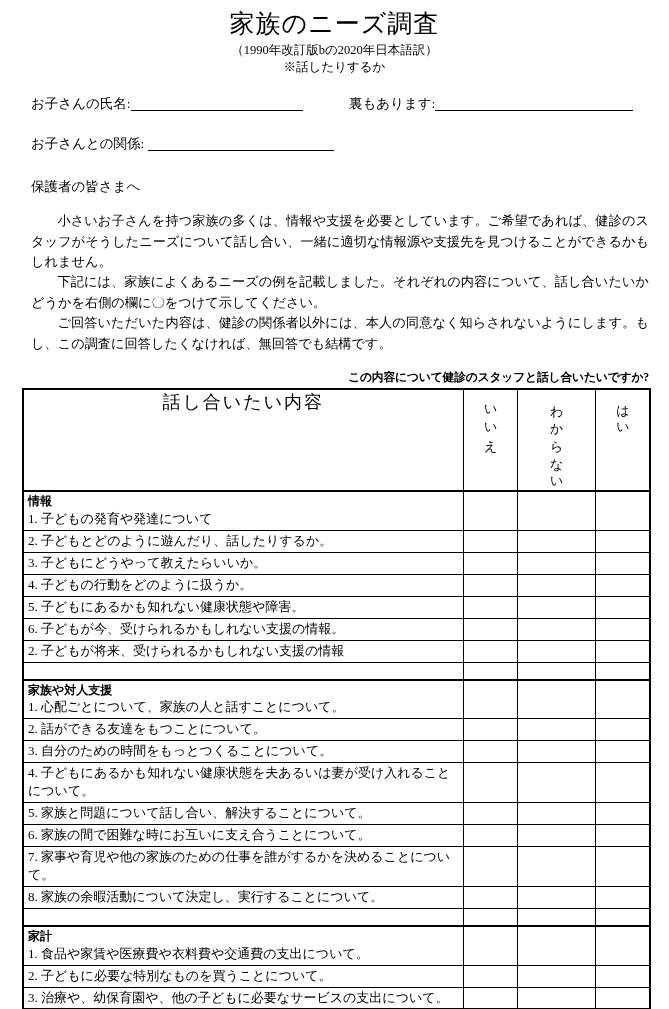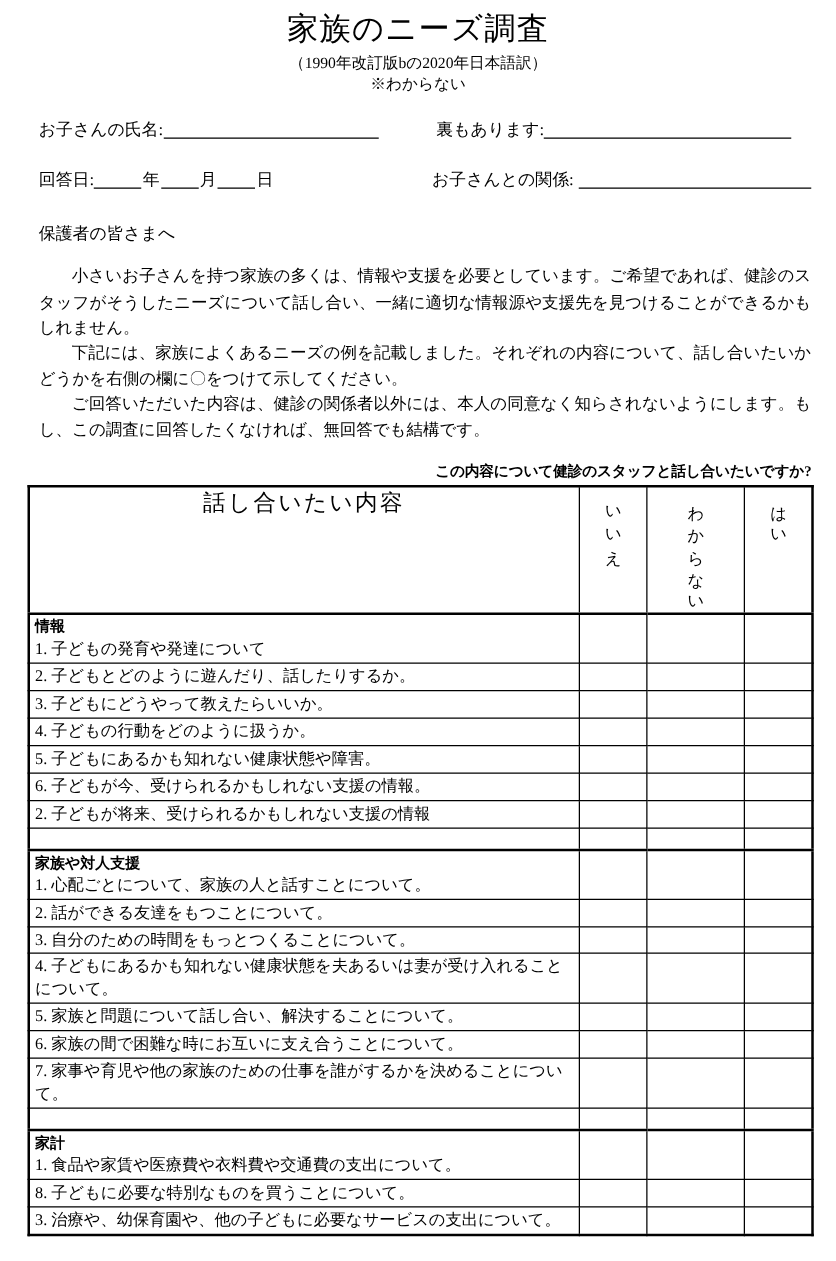--- a/index.html
+++ b/index.html
@@ -187,48 +187,37 @@
   .answer-cell { }
 </style>
 </head>
 <body>
 
 <div class="page">
 
   <div class="title-block">
     <h1 class="doc-title">家族のニーズ調査</h1>
     <p class="doc-subtitle">（1990年改訂版bの2020年日本語訳）</p>
-    <p class="doc-note">※わからない</p>
+    <p class="doc-note">※話したりするか</p>
   </div>
 
   <div class="form-grid">
 
     <div class="form-row">
       <div class="form-cell left">
         <span class="field-label">お子さんの氏名:</span>
         <span class="field-rule rule-child-name"></span>
       </div>
       <div class="form-cell right">
         <span class="field-label">裏もあります:</span>
         <span class="field-rule rule-respondent"></span>
       </div>
     </div>
 
     <div class="form-row">
-      <div class="form-cell left">
-        <div class="date-line">
-          <span class="field-label">回答日:</span>
-          <span class="date-blank blank-year"></span>
-          <span class="date-unit">年</span>
-          <span class="date-blank blank-month"></span>
-          <span class="date-unit">月</span>
-          <span class="date-blank blank-day"></span>
-          <span class="date-unit">日</span>
-        </div>
-      </div>
       <div class="form-cell right">
         <span class="field-label">お子さんとの関係:</span>
         <span class="field-rule rule-relation"></span>
       </div>
     </div>
 
   </div>
 
   <div class="letter">
     <p class="salutation">保護者の皆さまへ</p>
@@ -372,38 +361,46 @@
           <td class="answer-cell"></td>
         </tr>
         <tr>
           <td class="item-cell">
             <span class="item-text">7. 家事や育児や他の家族のための仕事を誰がするかを決めることについて。</span>
           </td>
           <td class="answer-cell"></td>
           <td class="answer-cell"></td>
           <td class="answer-cell"></td>
         </tr>
+        <tr>
+          <td class="item-cell">
+            <span class="item-text">8. 家族の余暇活動について決定し、実行することについて。</span>
+          </td>
+          <td class="answer-cell"></td>
+          <td class="answer-cell"></td>
+          <td class="answer-cell"></td>
+        </tr>
         <tr class="spacer-row">
           <td class="item-cell"></td>
           <td></td>
           <td></td>
           <td></td>
         </tr>
         <tr class="section-start">
           <td class="item-cell">
             <span class="sec-head">家計</span>
             <span class="item-text">1. 食品や家賃や医療費や衣料費や交通費の支出について。</span>
           </td>
           <td class="answer-cell"></td>
           <td class="answer-cell"></td>
           <td class="answer-cell"></td>
         </tr>
         <tr>
           <td class="item-cell">
-            <span class="item-text">8. 子どもに必要な特別なものを買うことについて。</span>
+            <span class="item-text">2. 子どもに必要な特別なものを買うことについて。</span>
           </td>
           <td class="answer-cell"></td>
           <td class="answer-cell"></td>
           <td class="answer-cell"></td>
         </tr>
         <tr>
           <td class="item-cell">
             <span class="item-text">3. 治療や、幼保育園や、他の子どもに必要なサービスの支出について。</span>
           </td>
           <td class="answer-cell"></td>

